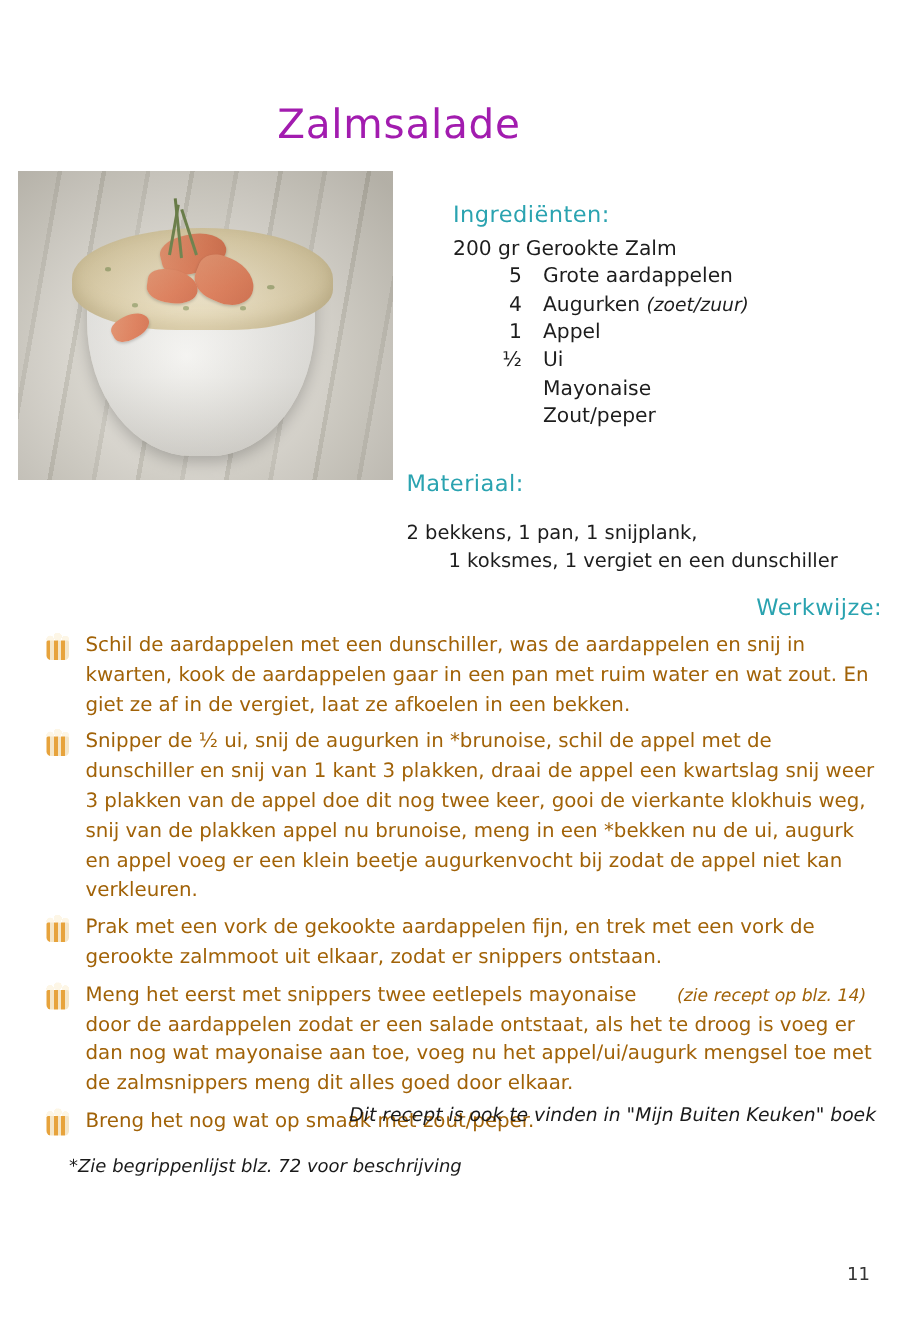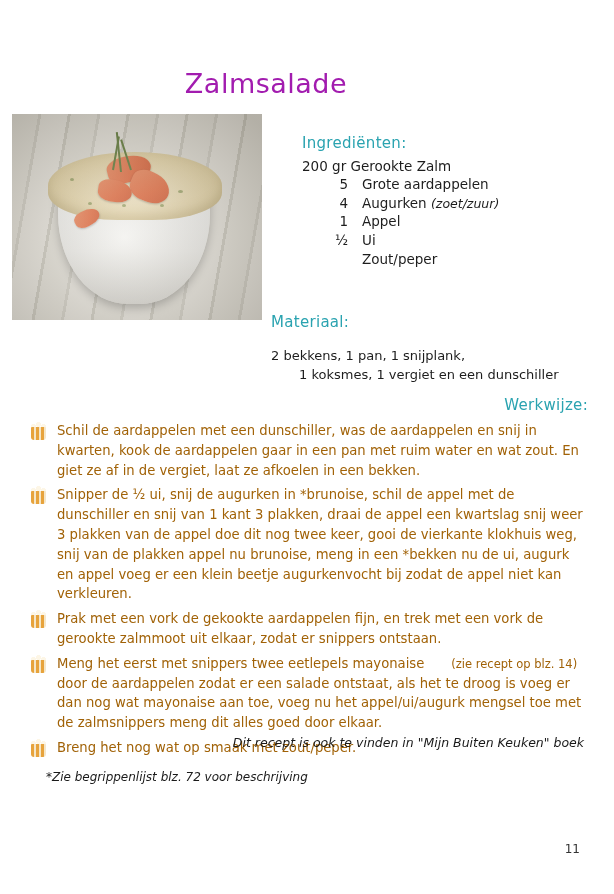--- a/index.html
+++ b/index.html
@@ -182,21 +182,21 @@
     background: radial-gradient(circle at 20% 60%, #fdf6e6 0 2.4px, transparent 2.6px),
                 radial-gradient(circle at 50% 35%, #fdf6e6 0 2.6px, transparent 2.8px),
                 radial-gradient(circle at 80% 62%, #fdf6e6 0 2.4px, transparent 2.6px);
   }
   .step-text {
     font-size: 13.2px;
     line-height: 1.5;
     color: #a16207;
     flex: 1 1 auto;
   }
-  .step-text .ital { font-size: 11.5px; padding-left: 27px; }
+  .step-text .ital { font-style: italic; font-size: 11.5px; padding-left: 27px; }
 
   .book-note {
     position: absolute;
     left: 0;
     top: 735px;
     width: 584px;
     text-align: right;
     font-style: italic;
     font-size: 12.5px;
     color: #1a1a1a;
@@ -266,20 +266,21 @@
     <div class="ing-row">
       <div class="ing-qty">1</div>
       <div class="ing-name">Appel</div>
     </div>
     <div class="ing-row">
       <div class="ing-qty">½</div>
       <div class="ing-name">Ui</div>
     </div>
     <div class="ing-row">
       <div class="ing-qty"></div>
+      <div class="ing-name">Mayonaise</div>
     </div>
     <div class="ing-row">
       <div class="ing-qty"></div>
       <div class="ing-name">Zout/peper</div>
     </div>
   </div>
 
   <div class="mat-block">
     <div class="heading mat-head">Materiaal:</div>
     <div class="mat-line">2 bekkens, 1 pan, 1 snijplank,</div>

